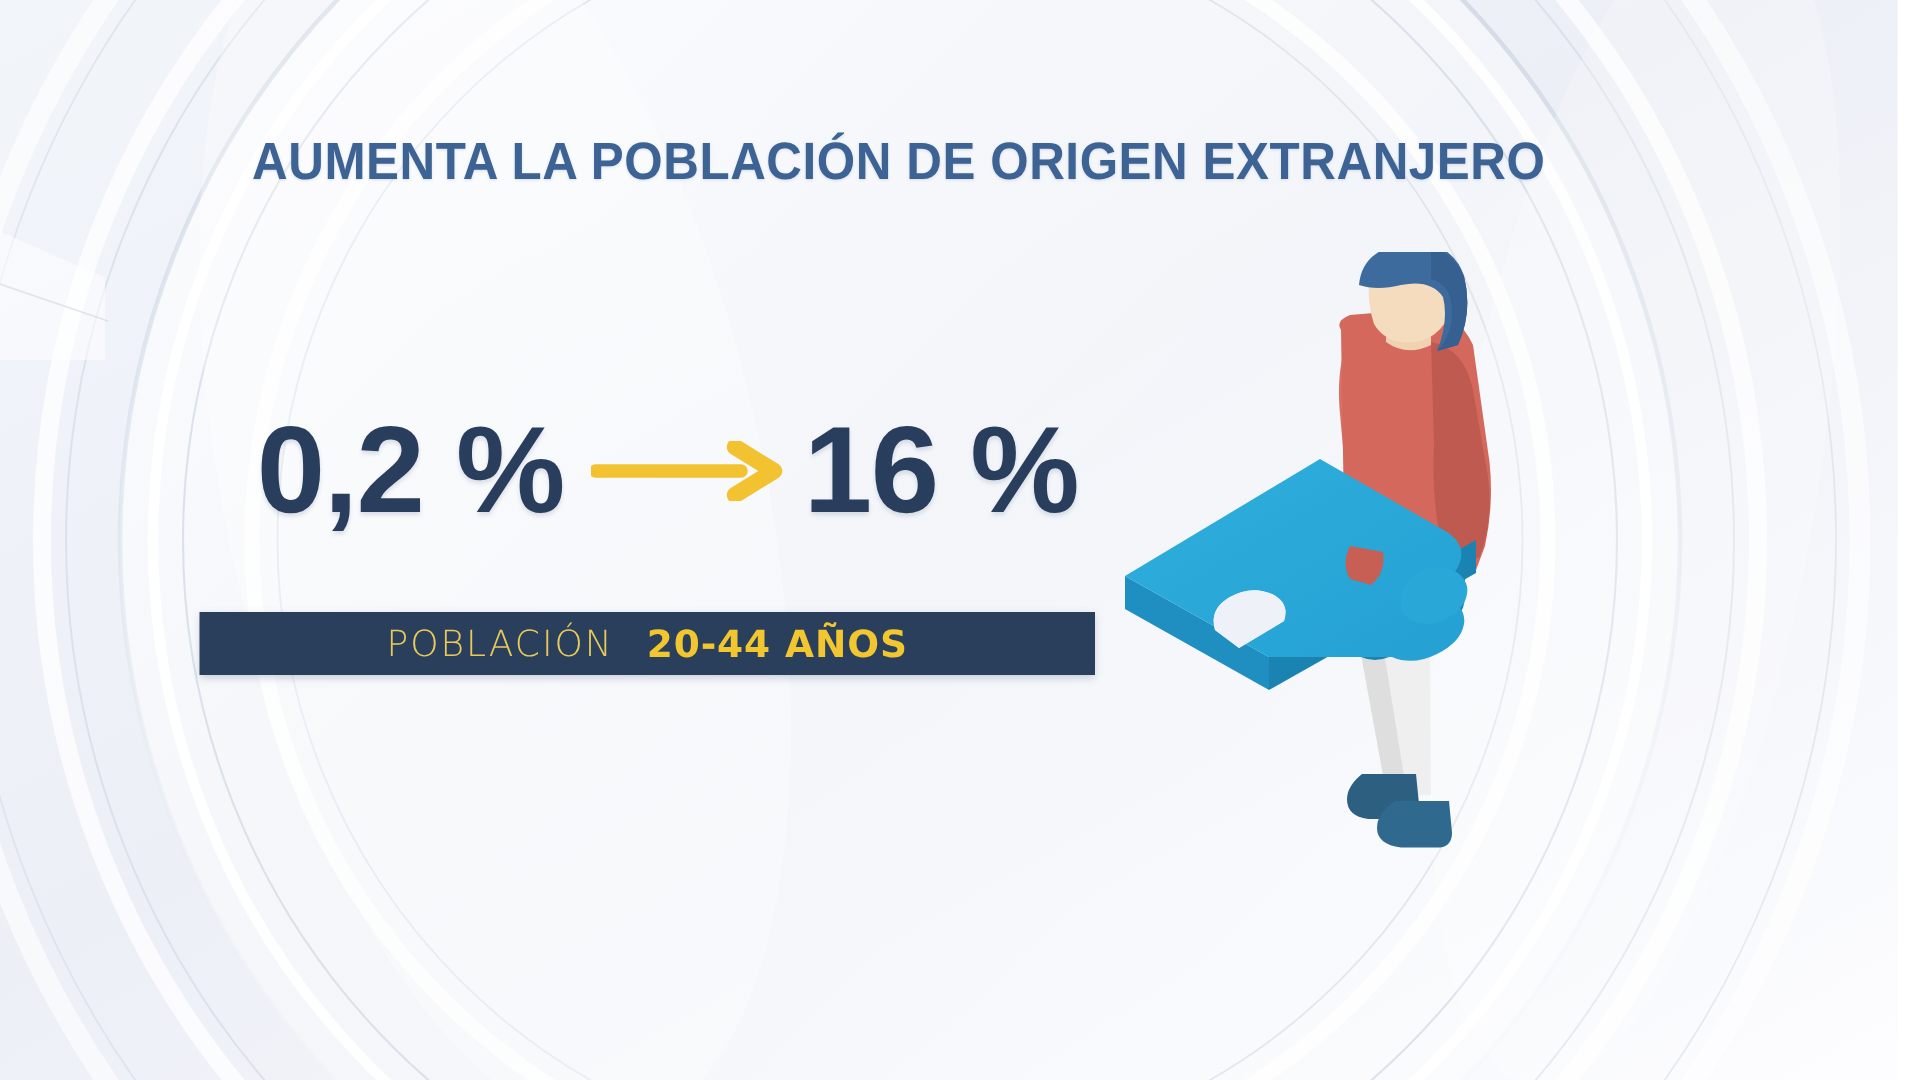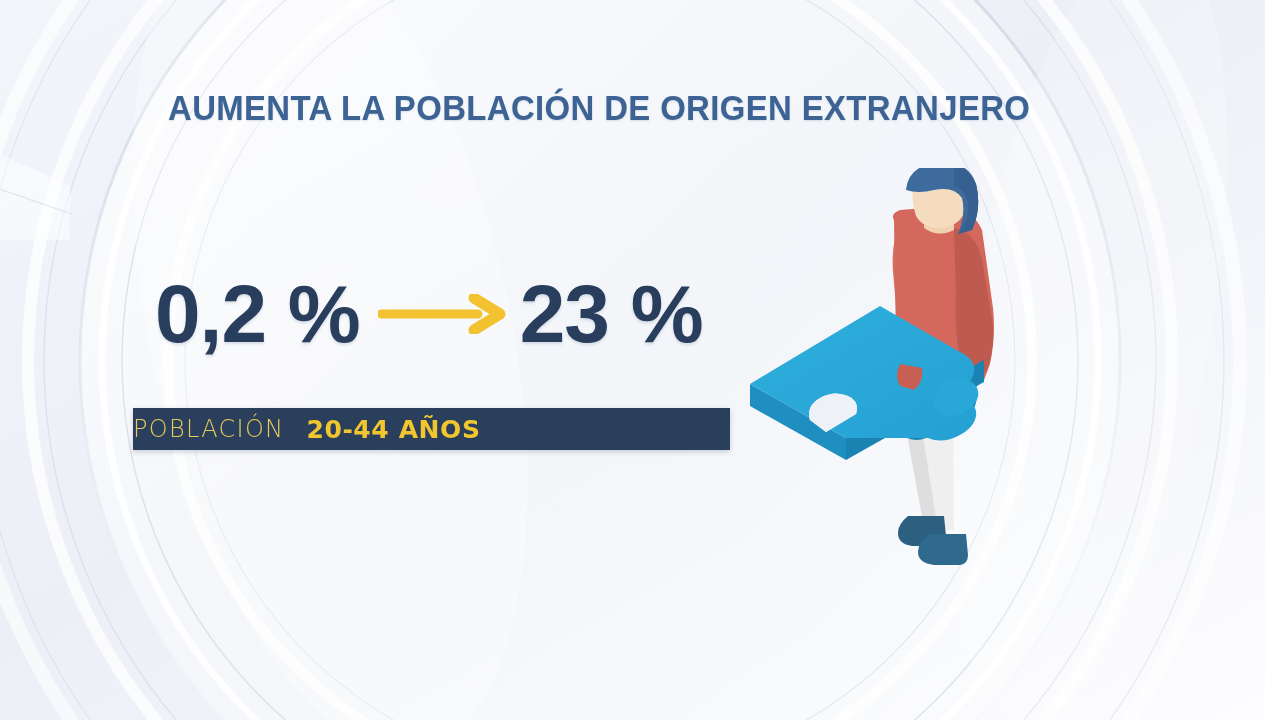--- a/index.html
+++ b/index.html
@@ -37,20 +37,21 @@
     text-shadow:0 1px 2px rgba(120,140,170,.25);
   }
 
   
   .stat-row {
     position:absolute;
     left:155px; top:268px;
     width:580px; height:92px;
     display:flex;
     align-items:center;
+    justify-content:center;
   }
   .bignum {
     font-size:82px;
     font-weight:bold;
     color:#283e5c;
     letter-spacing:-1px;
     line-height:1;
     white-space:nowrap;
     text-shadow:0 2px 3px rgba(100,120,150,.22);
   }
@@ -66,21 +67,21 @@
   .bignum.second { margin-left:6px; }
 
   
   .label-bar {
     position:absolute;
     left:133px; top:408px;
     width:597px; height:42px;
     background:#2a3f5c;
     display:flex;
     align-items:center;
-    justify-content:flex-start;
+    justify-content:center;
     gap:12px;
     box-shadow:0 2px 5px rgba(90,110,140,.30);
   }
   .label-light {
     font-size:24px;
     font-weight:300;
     letter-spacing:1.3px;
     color:#e8c95a;
     font-family:"DejaVu Sans","Liberation Sans",sans-serif;
   }
@@ -160,21 +161,21 @@
   <div class="stat-row">
     <span class="bignum">0,2 %</span>
 
     <span class="arrow">
       <svg viewBox="0 0 130 40" width="130" height="40">
         <line x1="3" y1="20" x2="100" y2="20" stroke="#f2c230" stroke-width="9" stroke-linecap="round"></line>
         <polyline points="96,4 122,20 96,36" fill="none" stroke="#f2c230" stroke-width="11" stroke-linecap="round" stroke-linejoin="round"></polyline>
       </svg>
     </span>
 
-    <span class="bignum second">23 %</span>
+    <span class="bignum second">16 %</span>
   </div>
 
   <div class="label-bar">
     <span class="label-light">POBLACIÓN</span>
     <span class="label-bold">20-44 AÑOS</span>
   </div>
 
 
   <div class="illustration">
     <svg viewBox="0 0 278 404" width="278" height="404">

